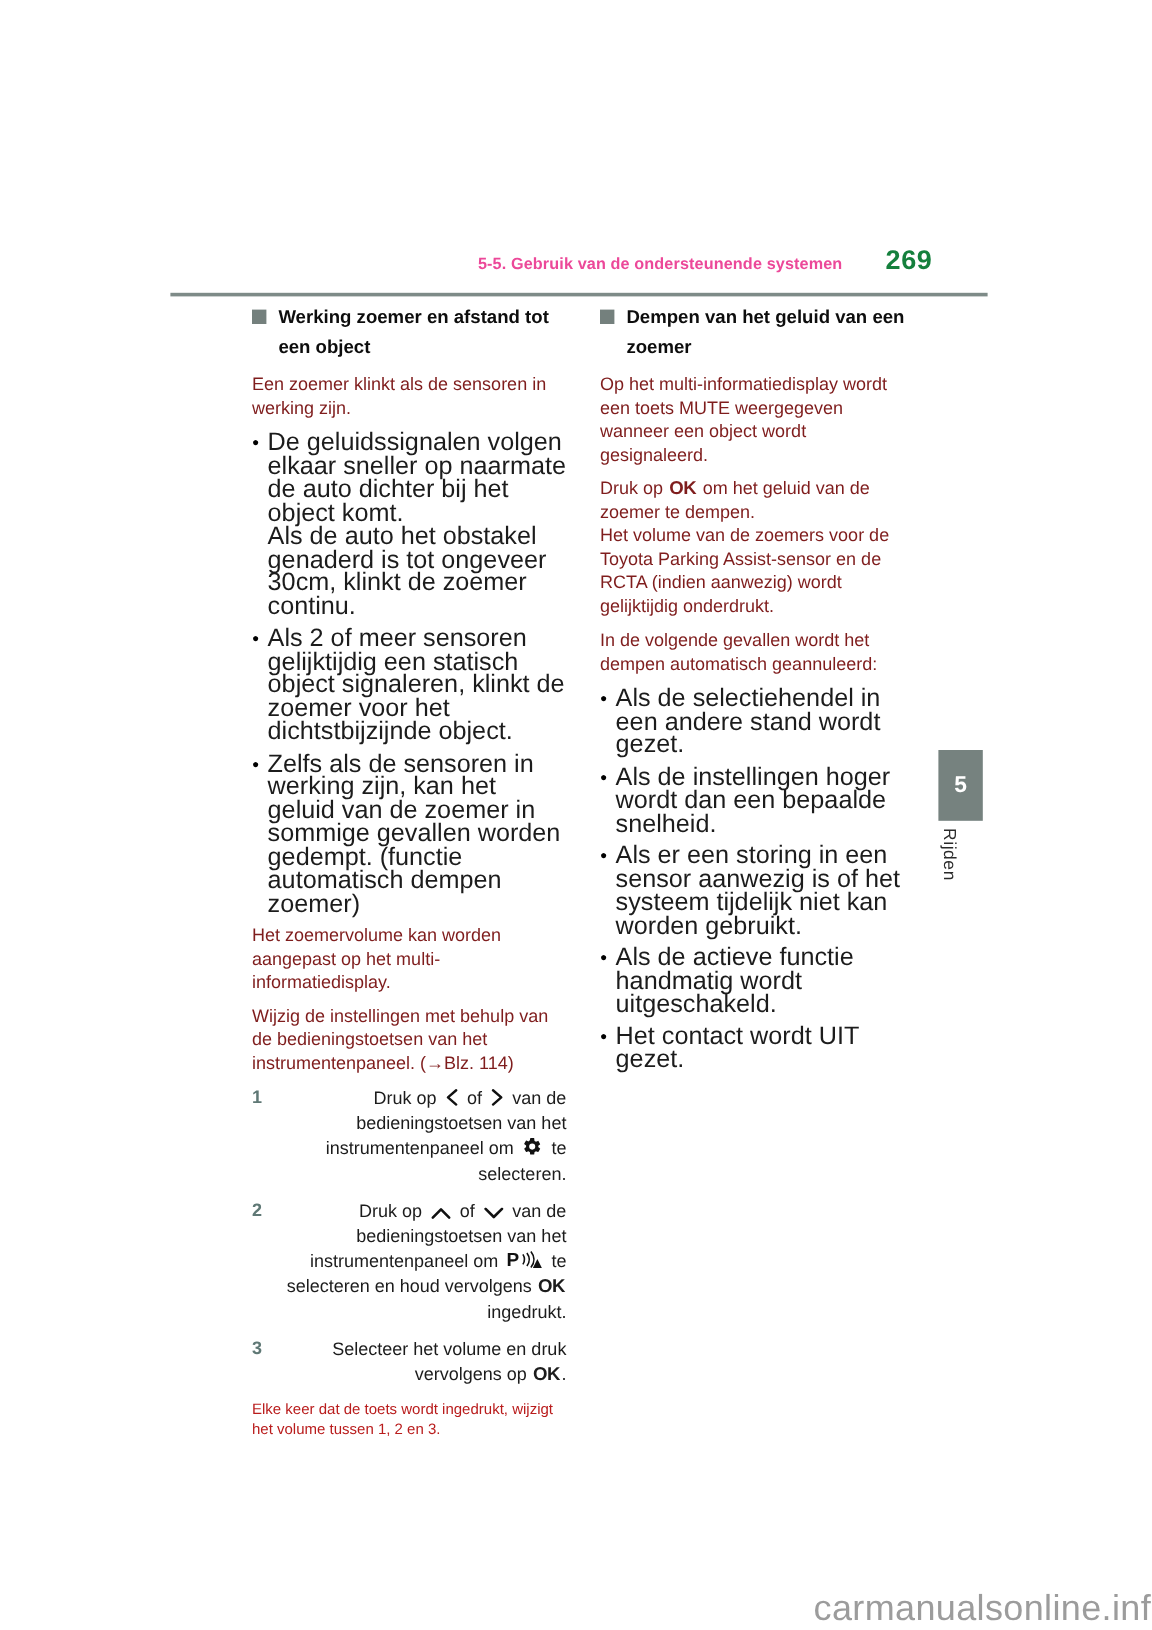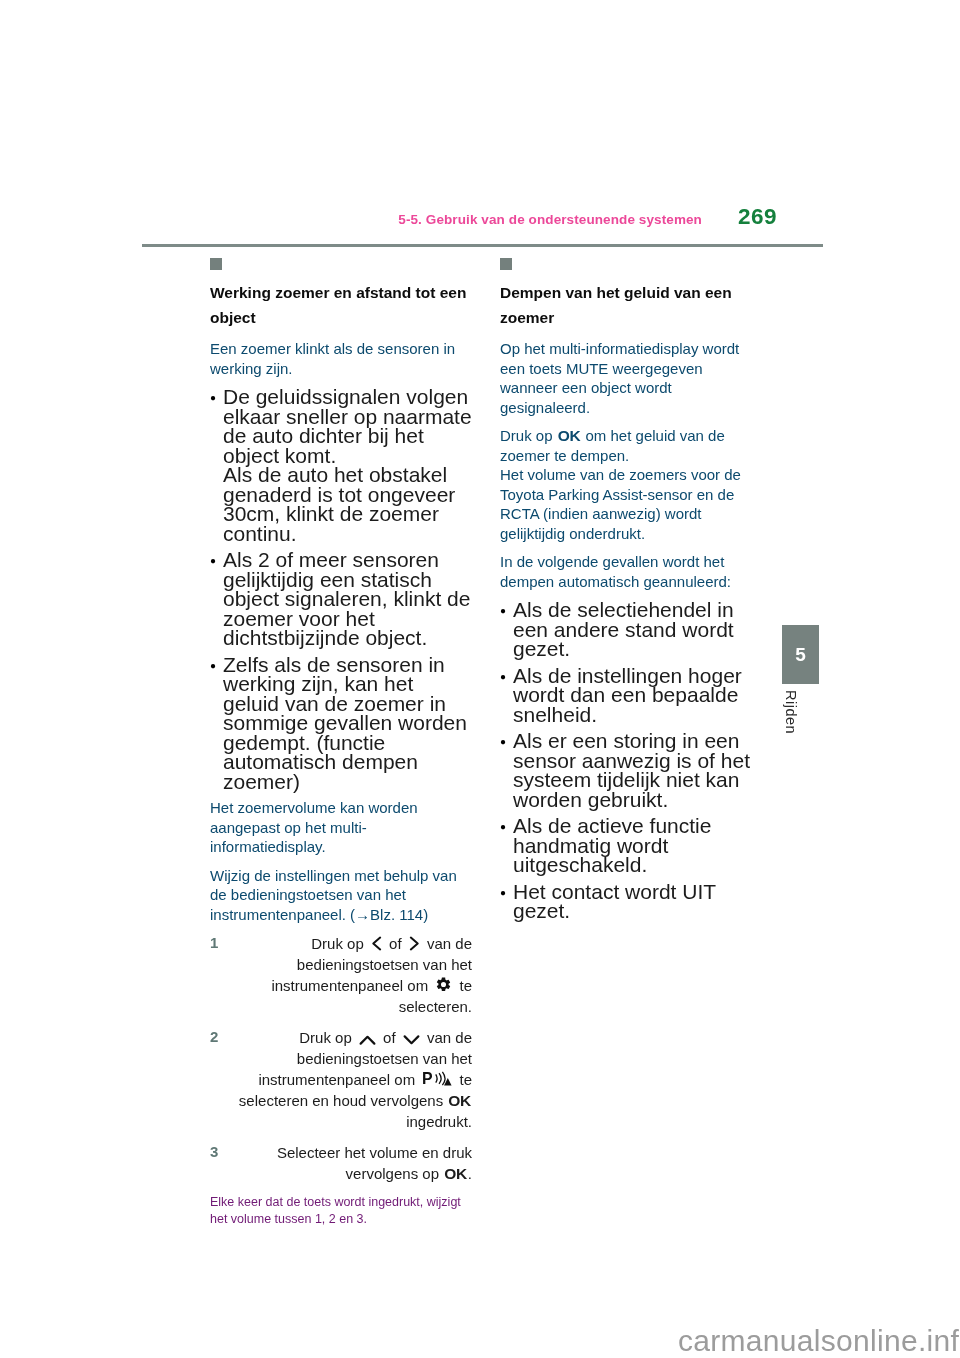--- a/index.html
+++ b/index.html
@@ -19,37 +19,37 @@
   .pageno{font-size:22.5px;font-weight:bold;color:#15803d;margin-left:36px;letter-spacing:.5px;}
   .rule{position:absolute;left:142px;top:244px;width:681px;height:3px;background:#7e8b88;}
 
   .columns{
     position:absolute;left:210px;top:252px;width:552px;
     display:flex;gap:28px;
   }
   .col{width:262px;flex:0 0 262px;}
   .h{
     display:flex;gap:10px;margin:0 0 9px 0;
-    font-size:15.5px;line-height:25px;font-weight:bold;color:#0d0d0d;flex-direction:column;
+    font-size:15.5px;line-height:25px;font-weight:bold;color:#0d0d0d;
   }
   .h .sq{flex:0 0 12px;width:12px;height:12px;background:#74807d;margin-top:6px;}
   .body{
-    margin:0 0 9px 0;font-size:15px;line-height:19.5px;color:#0c4a6e;
+    margin:0 0 9px 0;font-size:15px;line-height:19.5px;color:#7f1d1d;
     white-space:pre-line;
   }
   .bullet-list{margin:0 0 2px 0;}
   .bullet-item{display:flex;margin:0 0 7px 0;}
   .bullet-item .dot{flex:0 0 13px;font-size:10px;line-height:19.5px;padding-top:1px;color:#000;}
   .bullet-item .bullet-text{font-size:21px;line-height:19.5px;white-space:pre-line;}
   .heading2{margin-top:15px;}
   .steps{margin-top:2px;}
   .step{display:flex;margin:0 0 10px 0;}
   .step-num{flex:0 0 15px;margin-right:8px;font-weight:bold;font-size:15px;line-height:19.5px;color:#5f7875;}
   .step-body{font-size:15px;line-height:21px;white-space:pre-line;text-align:right;}
-  .note{margin-top:6px;font-size:12.5px;line-height:17px;color:#701a75;}
+  .note{margin-top:6px;font-size:12.5px;line-height:17px;color:#b91c1c;}
   .inline-icon{display:inline-block;vertical-align:-2px;margin:0 3px;}
   .inline-icon svg{display:block;}
   .key{font-weight:bold;letter-spacing:-0.3px;font-size:15.5px;padding:0 1px;}
 
   .tab-box{
     position:absolute;left:782px;top:625px;width:37px;height:59px;
     background:#76827f;display:flex;align-items:center;justify-content:center;
   }
   .tab-box span{color:#ffffff;font-weight:bold;font-size:19px;}
   .tab-label{

